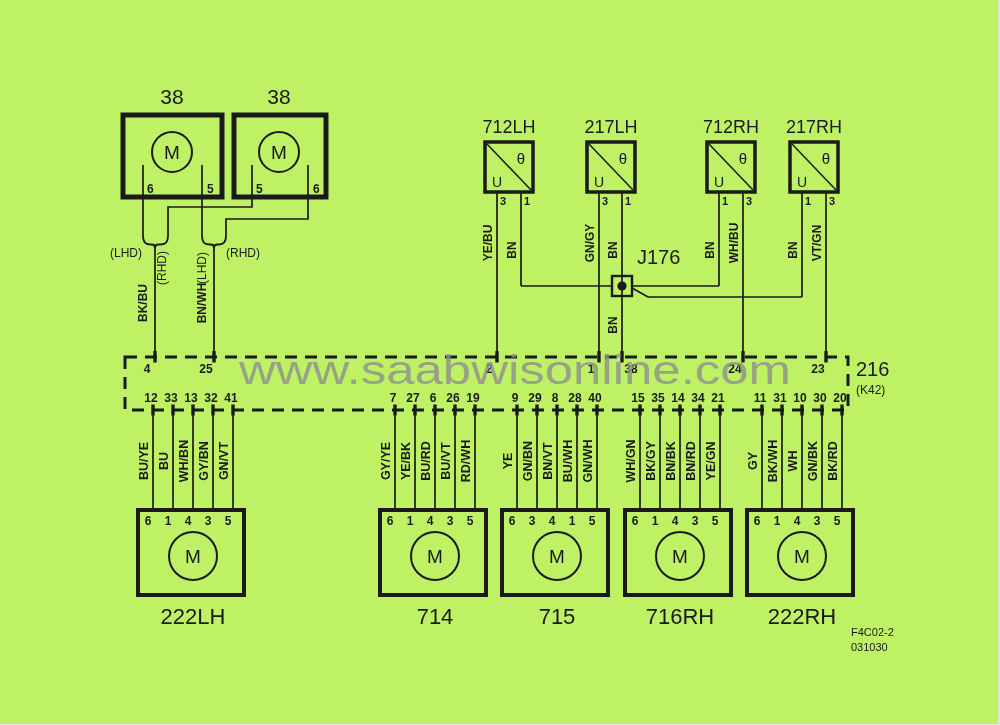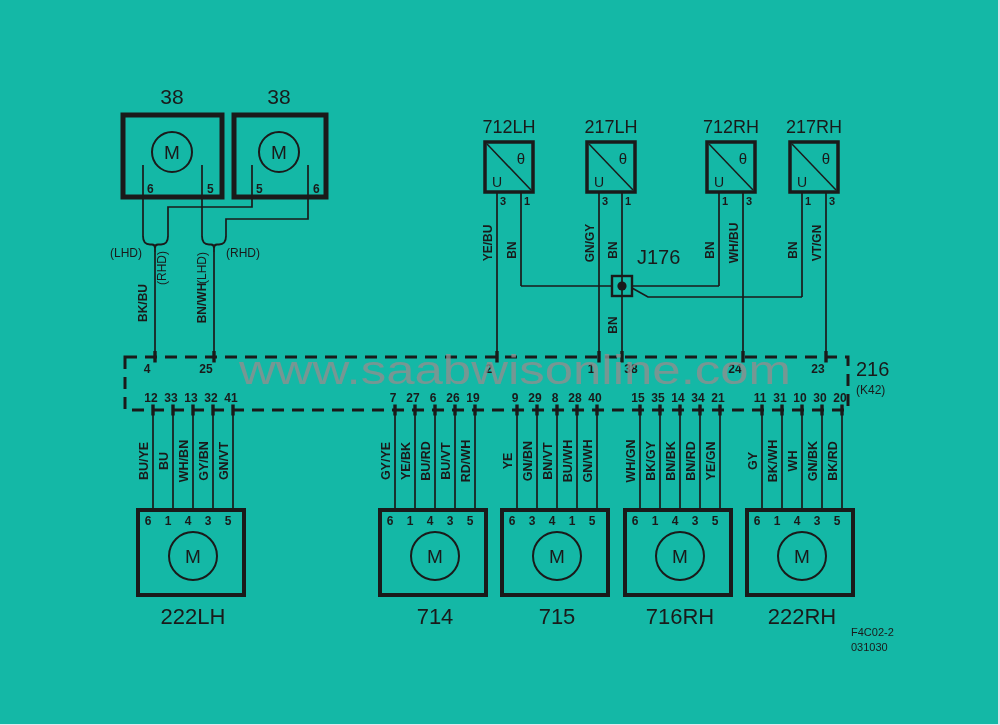--- a/index.html
+++ b/index.html
@@ -1,16 +1,16 @@
 <!DOCTYPE html>
 <html><head>
 <meta charset="utf-8">
 <style>
   html,body{margin:0;padding:0;background:#ffffff;}
-  .canvas{position:relative;width:1000px;height:725px;background:#14b8a6;overflow:hidden;
+  .canvas{position:relative;width:1000px;height:725px;background:#bef264;overflow:hidden;
           font-family:"Liberation Sans", sans-serif;}
   .frame{position:absolute;inset:0;border-right:2px solid #dde4ea;border-bottom:1px solid #e4e9ee;pointer-events:none;}
   svg text{font-family:"Liberation Sans", sans-serif;}
 </style>
 </head>
 <body>
 
 <div class="canvas">
   <svg id="d" width="1000" height="725" viewBox="0 0 1000 725">
       <text x="172" y="104" fill="#1a1a1a" font-size="21" font-weight="400" text-anchor="middle">38</text>

